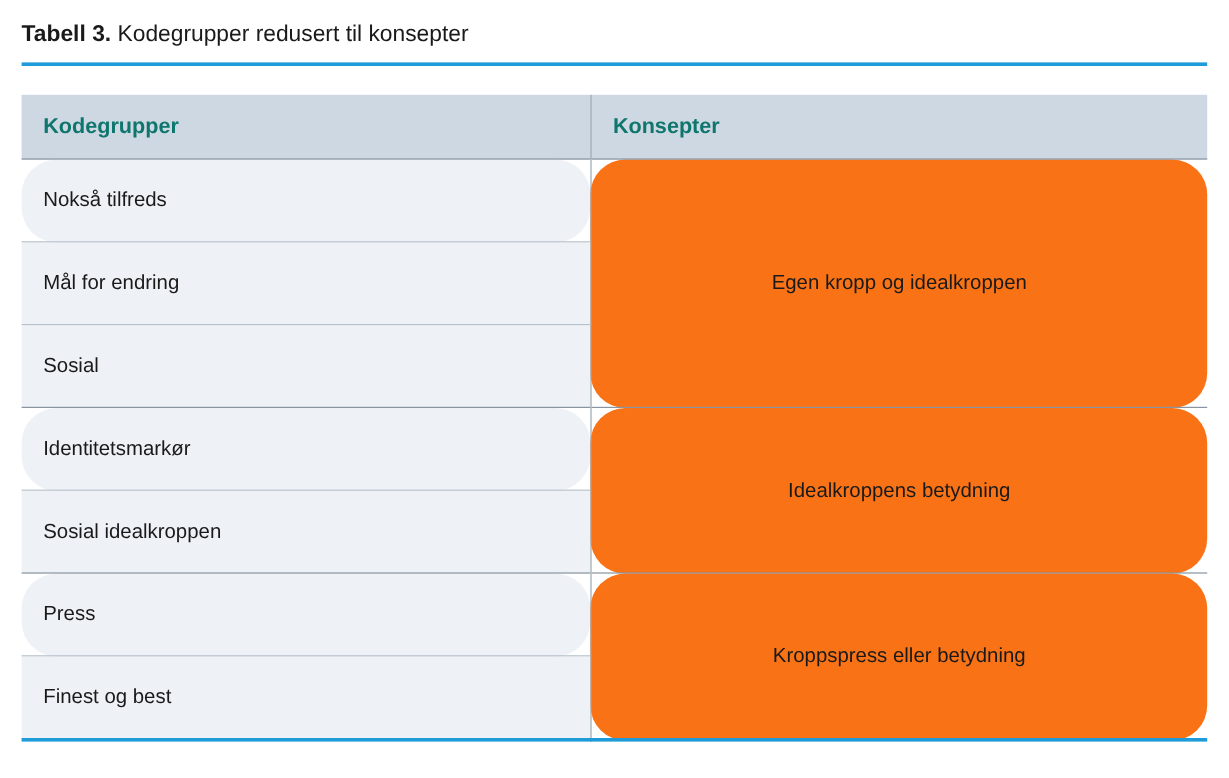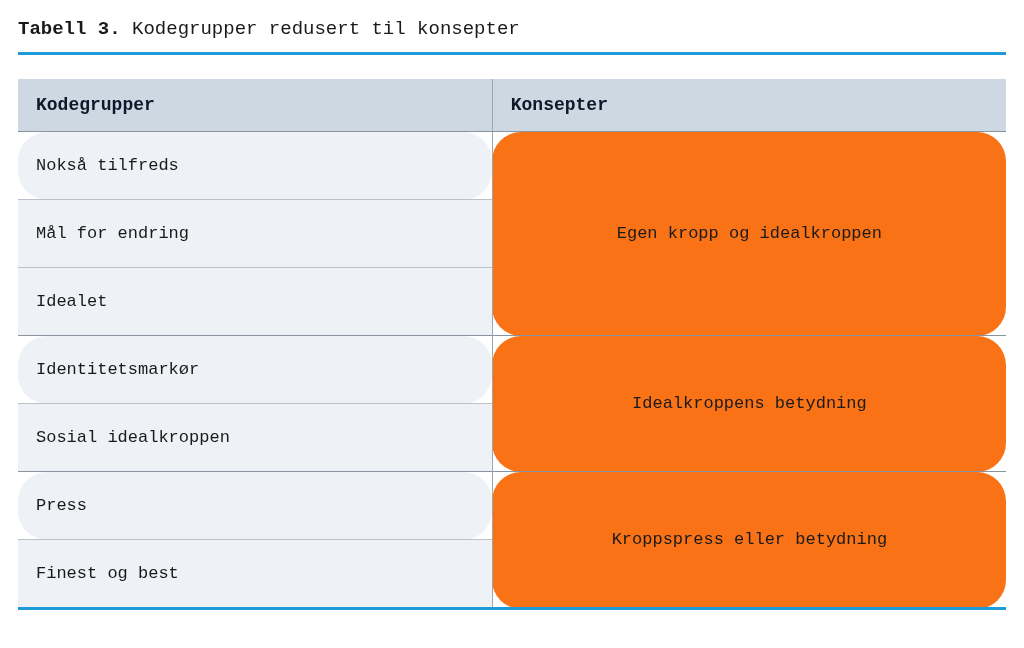--- a/index.html
+++ b/index.html
@@ -1,19 +1,18 @@
 <!DOCTYPE html>
 <html><head>
   <meta charset="utf-8">
   <style>
     * {
       margin: 0;
       padding: 0;
       box-sizing: border-box;
-      font-family: Liberation Mono, monospace;
     }
     body {
       font-family: -apple-system, BlinkMacSystemFont, "Segoe UI", Helvetica, Arial, sans-serif;
       background: #ffffff;
       padding: 18px 18px 20px 18px;
       width: 1024px;
       height: 648px;
     }
     .caption {
       font-size: 19px;
@@ -30,21 +29,21 @@
     }
     table {
       width: 100%;
       border-collapse: collapse;
       border-bottom: 3px solid #1e9bd8;
     }
     thead th {
       background: #cdd8e3;
       font-size: 18px;
       font-weight: 700;
-      color: #0f172a;
+      color: #0f766e;
       padding: 16px 18px;
       text-align: left;
       border-right: 1px solid #9aa6b2;
     }
     thead th:last-child {
       text-align: left;
       border-right: none;
     }
     tbody td {
       font-size: 17px;
@@ -89,21 +88,21 @@
   </thead>
   <tbody>
     <tr class="group-start">
       <td class="code-cell">Nokså tilfreds</td>
       <td class="concept-cell" rowspan="3">Egen kropp og idealkroppen</td>
     </tr>
     <tr>
       <td class="code-cell">Mål for endring</td>
     </tr>
     <tr>
-      <td class="code-cell">Idealet</td>
+      <td class="code-cell">Sosial</td>
     </tr>
     <tr class="group-start">
       <td class="code-cell">Identitetsmarkør</td>
       <td class="concept-cell" rowspan="2">Idealkroppens betydning</td>
     </tr>
     <tr>
       <td class="code-cell">Sosial idealkroppen</td>
     </tr>
     <tr class="group-start">
       <td class="code-cell">Press</td>

